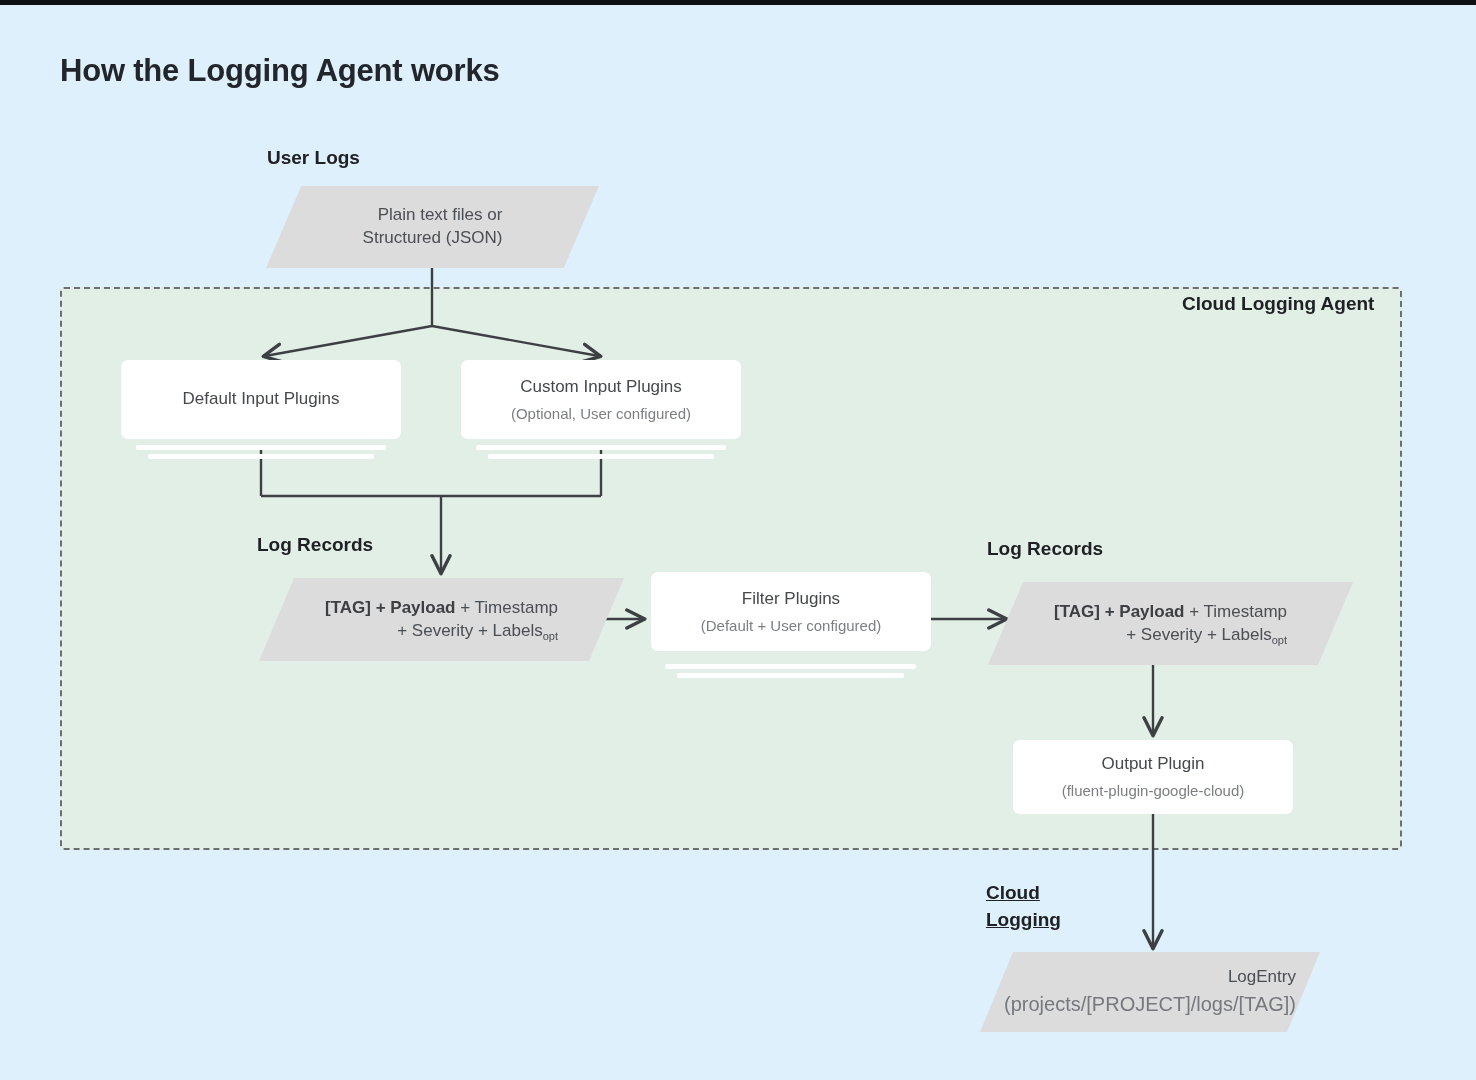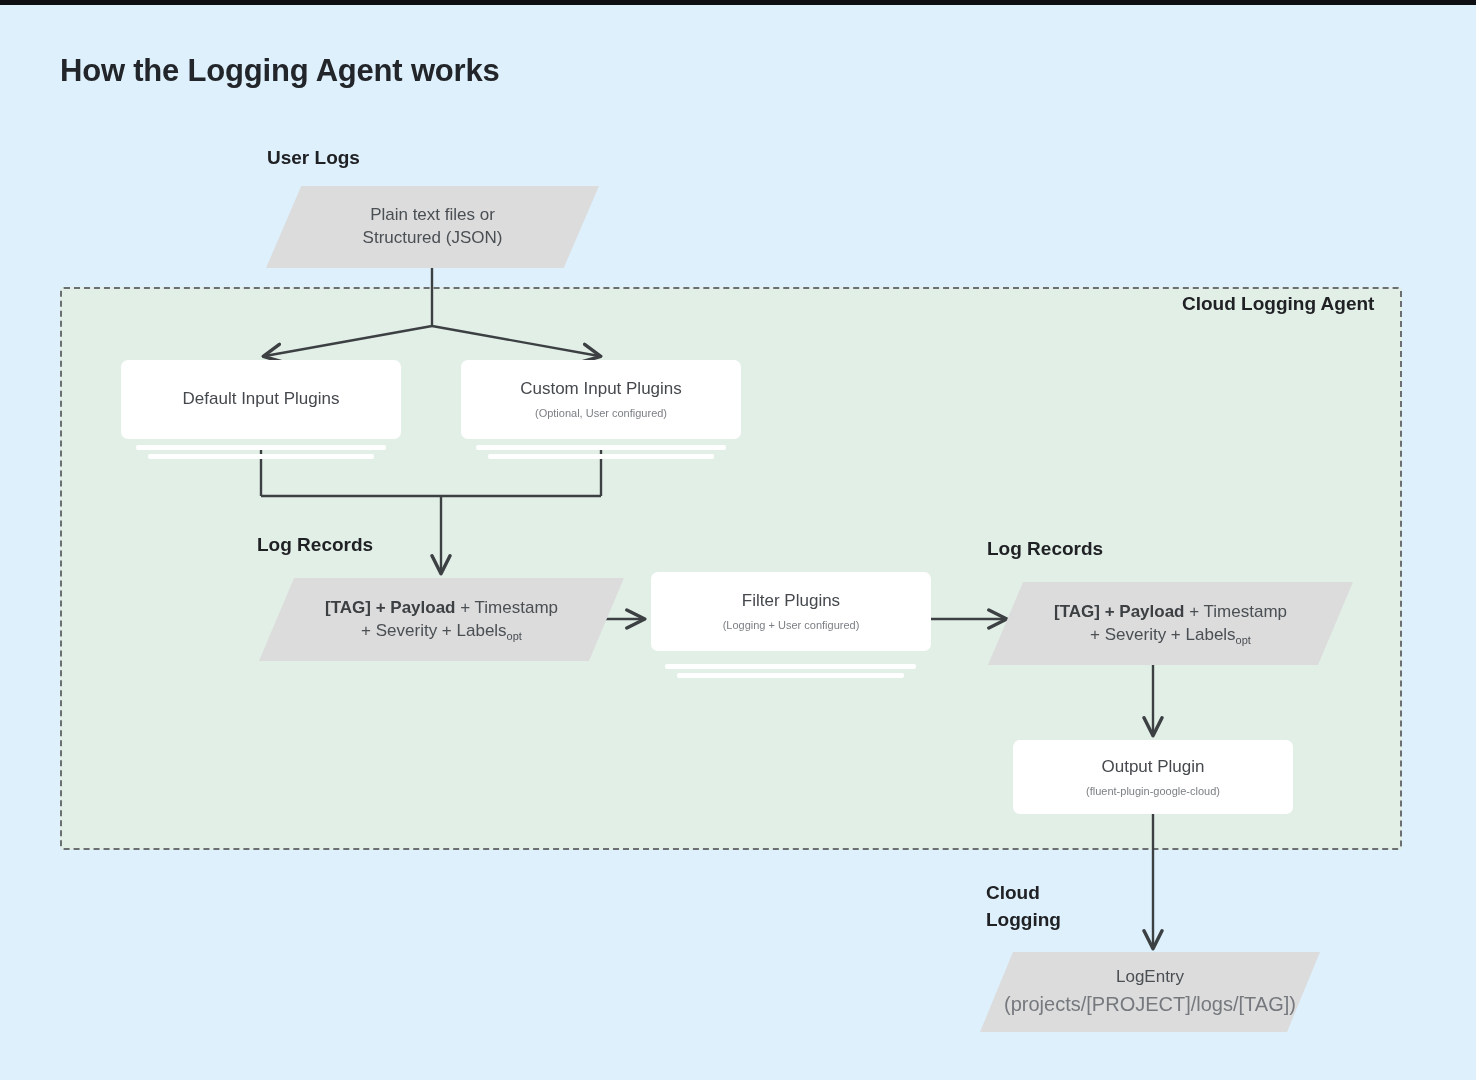--- a/index.html
+++ b/index.html
@@ -39,38 +39,38 @@
     font-size: 19px;
     font-weight: bold;
     color: #202124;
     white-space: nowrap;
     line-height: 1.42;
   }
   #lbl-user-logs   { left: 267px; top: 145px; }
   #lbl-agent       { left: 1182px; top: 243px; margin-top: 48px; }
   #lbl-logrec-1    { left: 257px; top: 532px; }
   #lbl-logrec-2    { left: 987px; top: 536px; }
-  #lbl-cloud-log   { left: 986px; top: 880px; }
+  #lbl-cloud-log   { left: 986px; top: 880px; text-decoration: underline; }
   
   #agent-panel {
     position: absolute;
     left: 60px; top: 287px;
     width: 1342px; height: 563px;
     background: #e2efe7;
     border: 2px dashed #6b6f72;
     border-radius: 4px;
   }
   
   .para {
     position: absolute;
     background: #dcdcdc;
     display: flex;
     align-items: center;
     justify-content: center;
-    text-align: center;
+    text-align: right;
   }
   .para .para-inner {
     color: #4a4f54;
     line-height: 1.33;
   }
   #para-userlogs {
     left: 266px; top: 186px;
     width: 333px; height: 82px;
     clip-path: polygon(10.6% 0, 100% 0, 89.4% 100%, 0 100%);
     font-size: 17px;
@@ -106,21 +106,21 @@
     align-items: center;
     justify-content: center;
     text-align: center;
   }
   .card .card-title {
     font-size: 17px;
     color: #45494e;
     line-height: 1.3;
   }
   .card .card-sub {
-    font-size: 11px;
+    font-size: 15px;
     color: #7b7f84;
     line-height: 1.3;
     margin-top: 6px;
   }
   
   .stack-bar {
     position: absolute;
     background: #ffffff;
     height: 5px;
     border-radius: 2px;
@@ -228,21 +228,21 @@
     <div class="para-inner">
       <b>[TAG] + Payload</b><span> + Timestamp</span><br>
       <span>+ Severity + Labels</span><sub>opt</sub>
     </div>
   </div>
 
   <div class="stack-bar" id="stack-f1"></div>
   <div class="stack-bar" id="stack-f2"></div>
   <div class="card" id="card-filter">
     <div class="card-title">Filter Plugins</div>
-    <div class="card-sub">(Logging + User configured)</div>
+    <div class="card-sub">(Default + User configured)</div>
   </div>
 
 
   <div class="para" id="para-logrec-2">
     <div class="para-inner">
       <b>[TAG] + Payload</b><span> + Timestamp</span><br>
       <span>+ Severity + Labels</span><sub>opt</sub>
     </div>
   </div>
 

